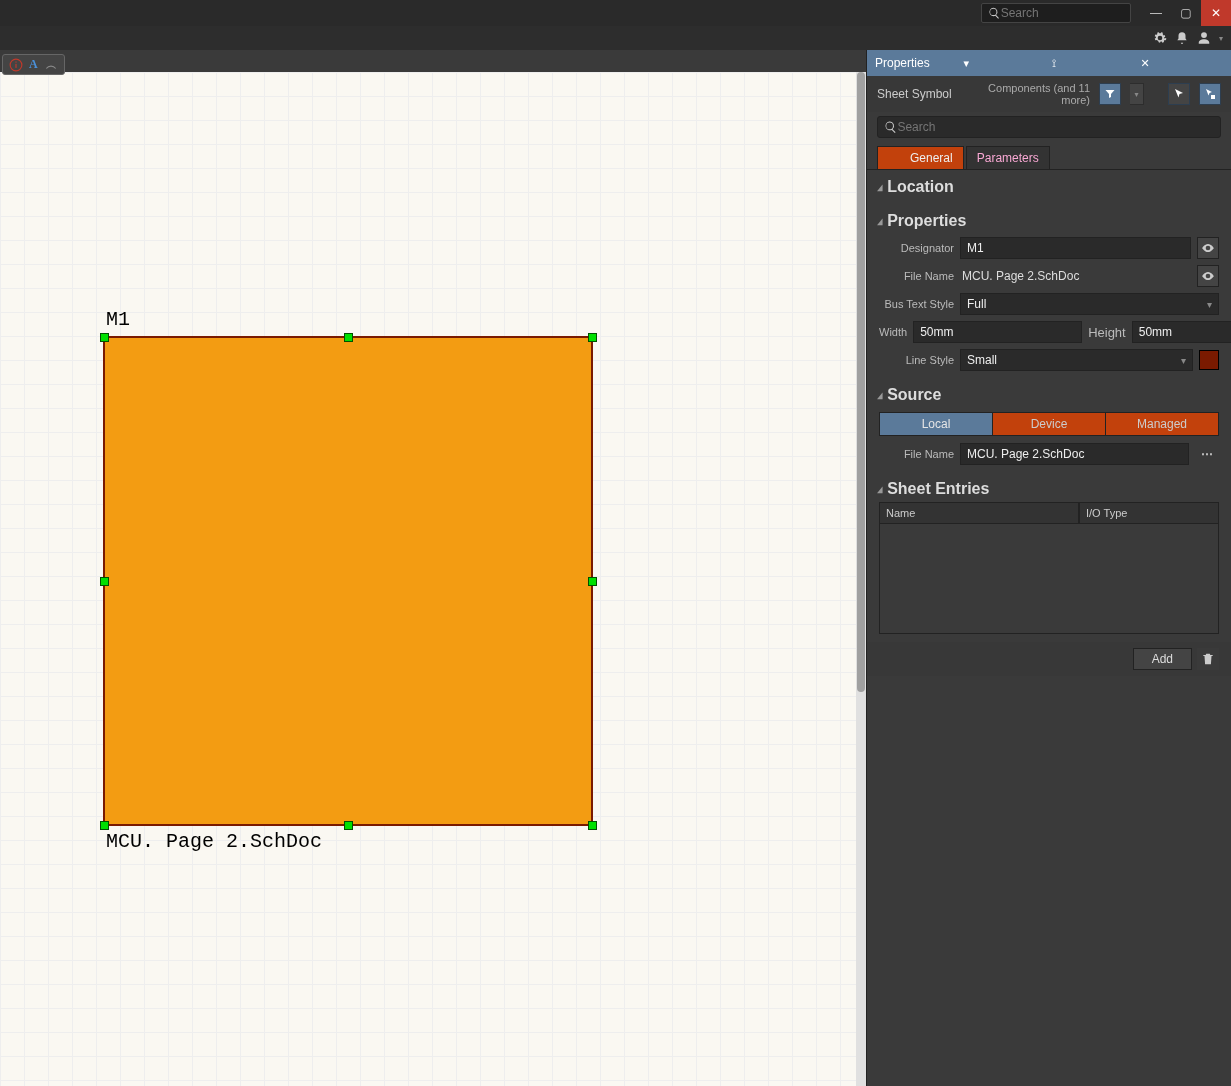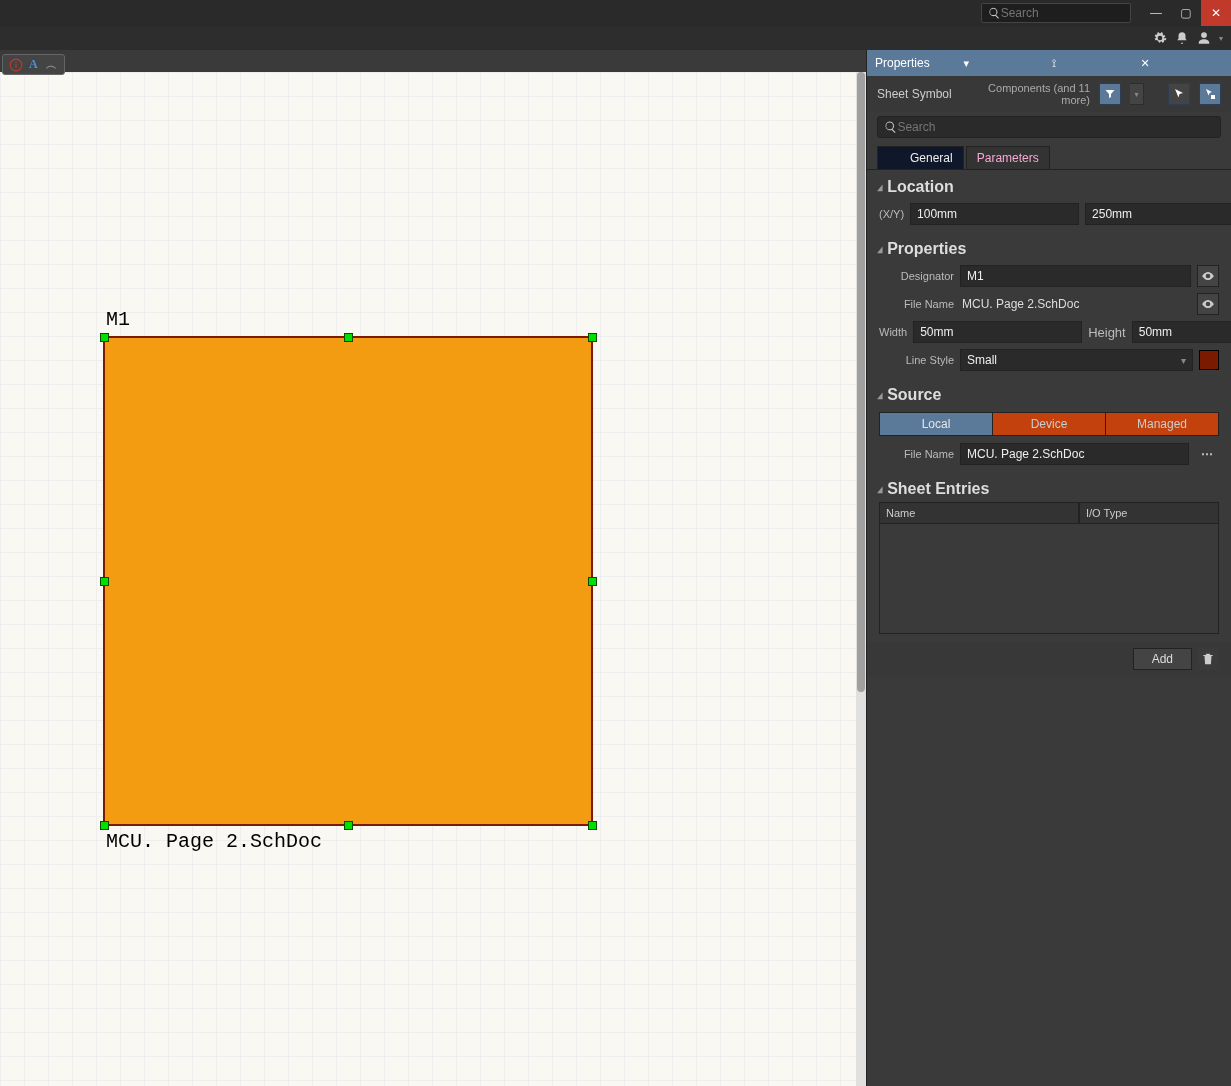--- a/index.html
+++ b/index.html
@@ -50,21 +50,21 @@
   .icon-btn { width:22px; height:22px; background:#5b7a9a; display:flex; align-items:center; justify-content:center; border:1px solid #2d3e50; cursor:pointer;}
   .icon-btn.gray { background:#444;}
   .icon-btn svg { fill:#fff; width:12px; height:12px;}
   .split-drop { width:14px; height:22px; background:#444; border:1px solid #2d2d2d; border-left:none; display:flex; align-items:center; justify-content:center; cursor:pointer;}
 
   .panel-search { margin: 4px 10px 8px 10px; background:#2a2a2a; border:1px solid #222; border-radius:3px; display:flex; align-items:center; padding:3px 6px;}
   .panel-search input { background:transparent; border:none; outline:none; color:#ccc; width:100%;}
 
   .tabs { display:flex; padding:0 10px; border-bottom:1px solid #222;}
   .tab { padding:4px 10px; background:#333; border:1px solid #222; border-bottom:none; color:#f9a8d4; cursor:pointer; margin-right:2px;}
-  .tab.active { background:#0f172a; color:#eee;padding-left:32px;}
+  .tab.active { background:#c2410c; color:#eee;padding-left:32px;}
 
   .section { padding:4px 0; }
   .sec-header { display:flex; align-items:center; padding:4px 10px; color:#ddd; font-weight:bold; font-size:16px; cursor:pointer;}
   .sec-header::before { content:"◢"; font-size:8px; margin-right:4px; color:#999; transform: scaleX(0.8);}
   .row { display:flex; align-items:center; padding:3px 12px; gap:6px;}
   .row .lbl { width:75px; text-align:right; color:#bbb; font-size:11px;}
   .input { flex:1; background:#2a2a2a; border:1px solid #222; color:#eee; padding:3px 6px; height:22px;}
   .input.small { flex:0 0 100px;}
   .dropdown { flex:1; background:#2a2a2a; border:1px solid #222; color:#eee; padding:3px 6px; height:22px; display:flex; align-items:center; justify-content:space-between; cursor:pointer;}
   .dropdown::after { content:"▾"; color:#888; font-size:10px;}
@@ -194,25 +194,20 @@
       <input placeholder="Search" style="">
     </div>
 
     <div class="tabs">
       <div class="tab active">General</div>
       <div class="tab">Parameters</div>
     </div>
 
     <div class="section">
       <div class="sec-header">Location</div>
-      <div class="row">
-        <div class="lbl">(X/Y)</div>
-        <input class="input" value="100mm" style="">
-        <input class="input" value="250mm" style="">
-      </div>
     </div>
 
     <div class="section">
       <div class="sec-header">Properties</div>
       <div class="row">
         <div class="lbl">Designator</div>
         <input class="input" value="M1" style="">
         <div class="eye-btn">
           <svg class="ic" viewBox="0 0 24 24">
               <path d="M12 5C6 5 2 12 2 12s4 7 10 7 10-7 10-7-4-7-10-7zm0 11a4 4 0 110-8 4 4 0 010 8z"></path>
@@ -220,20 +215,26 @@
         </div>
       </div>
       <div class="row">
         <div class="lbl">File Name</div>
         <div class="txtval" style="flex:1;">MCU. Page 2.SchDoc</div>
         <div class="eye-btn">
           <svg class="ic" viewBox="0 0 24 24">
               <path d="M12 5C6 5 2 12 2 12s4 7 10 7 10-7 10-7-4-7-10-7zm0 11a4 4 0 110-8 4 4 0 010 8z"></path>
             </svg>
         </div>
+      </div>
+      <div class="row">
+        <div class="lbl">Bus Text Style</div>
+        <div class="dropdown">
+            <span>Full</span>
+          </div>
       </div>
       <div class="row">
         <div class="lbl">Width</div>
         <input class="input small" value="50mm" style="">
         <div style="width:50px; text-align:right; color:#bbb; font-size:13px;">Height</div>
         <input class="input small" value="50mm" style="">
       </div>
       <div class="row">
         <div class="lbl">Line Style</div>
         <div class="dropdown">

